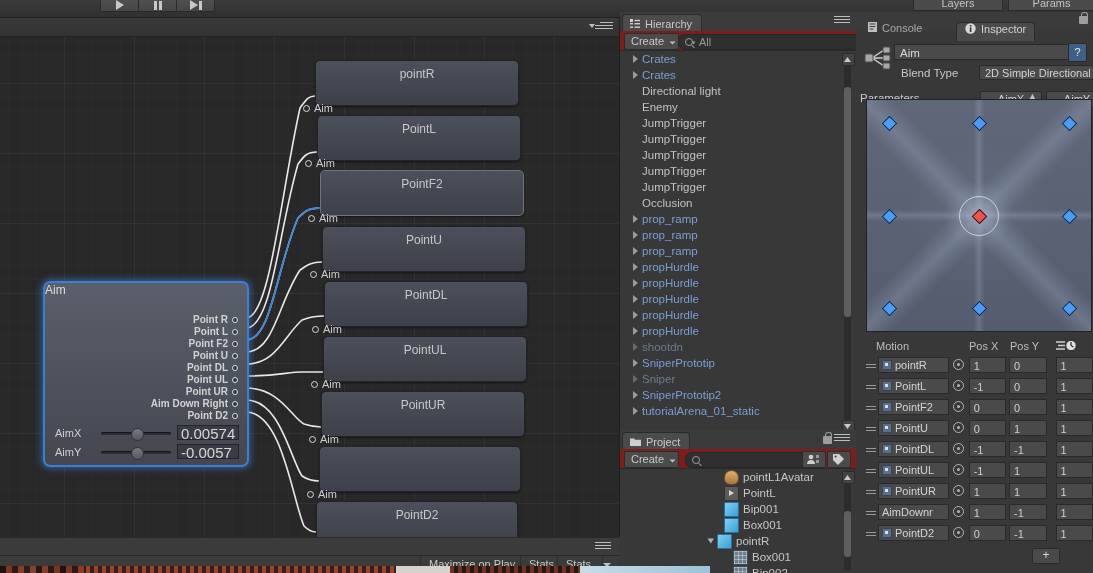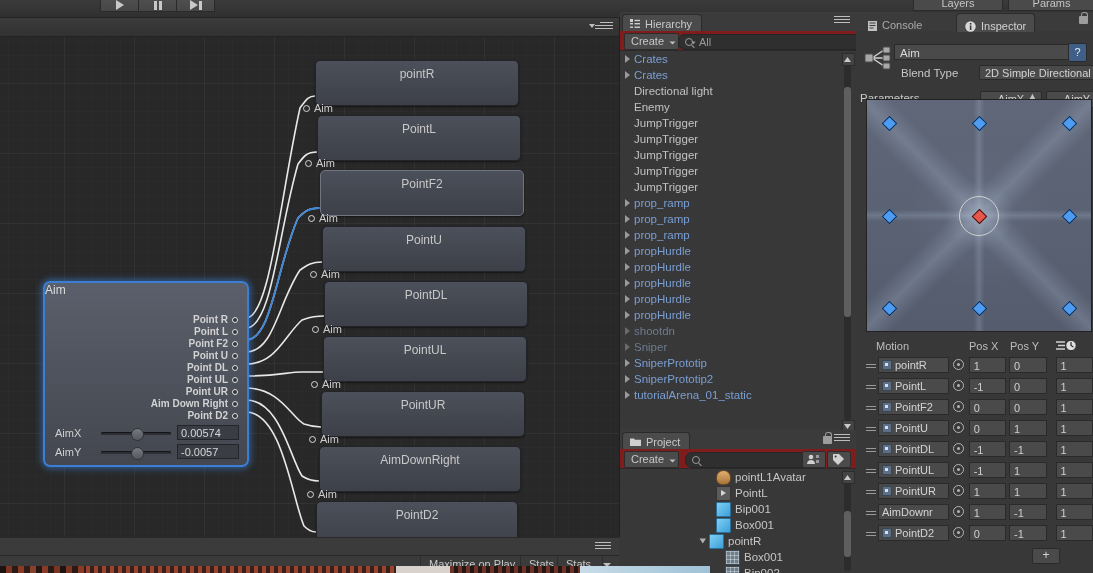--- a/index.html
+++ b/index.html
@@ -67,21 +67,21 @@
           display:flex;justify-content:flex-end;align-items:center;gap:4px;font-weight:bold;}
   .outrow .odot{width:4px;height:4px;border-radius:50%;border:1px solid #e0e0e0;background:#33353a;flex:none}
   .sliderrow{position:absolute;left:10px;right:8px;height:19px;display:flex;align-items:center;}
   .sliderrow .slbl{width:46px;color:#d0d0d0;font-size:11px;}
   .track{flex:1;height:14px;position:relative;margin-right:6px;}
   .track .bar{position:absolute;left:0;right:0;top:6px;height:3px;border-radius:2px;
               background:#2e3036;box-shadow:inset 0 1px 1px rgba(0,0,0,.6);}
   .track .knob{position:absolute;top:2px;width:11px;height:11px;border-radius:50%;
                background:linear-gradient(#76797f,#55585e);border:1px solid #303239;}
   .numfield{width:62px;height:15px;background:#3a3d44;border:1px solid #23252a;color:#d6d6d6;
-            font-size:11px;line-height:15px;padding-left:3px;box-sizing:border-box;}
+            font-size:15px;line-height:15px;padding-left:3px;box-sizing:border-box;}
 
   .wire{position:absolute;left:0;top:0;width:619px;height:519px;pointer-events:none;}
 
   .crumb{position:absolute;right:8px;bottom:0px;height:16px;line-height:16px;padding:0 8px;
          background:#3f3f3f;border:1px solid #2a2a2a;color:#cfcfcf;font-size:11px;}
 
   
   .panel{position:absolute;background:#383838;}
   .ptabbar{position:absolute;left:0;top:0;right:0;height:19px;background:#3b3b3b;border-bottom:1px solid #242424;}
   .ptab{position:absolute;left:2px;top:2px;height:17px;padding:0 9px 0 7px;border-radius:4px 4px 0 0;
@@ -92,21 +92,21 @@
              border:1px solid #2c2c2c;border-radius:2px;color:#c8c8c8;font-size:11px;line-height:15px;}
   .createbtn .ca{position:absolute;right:4px;top:6px;width:0;height:0;border-left:3.5px solid #c0c0c0;
                  border-top:3px solid transparent;border-bottom:3px solid transparent;transform:rotate(90deg);}
   .searchfield{position:absolute;top:3px;height:14px;border-radius:7px;background:#2f2f2f;
                border:1px solid #262626;color:#9a9a9a;font-size:11px;line-height:14px;padding-left:20px;}
   .magn{position:absolute;left:6px;top:3px;width:6px;height:6px;border:1px solid #9a9a9a;border-radius:50%;}
   .magn:after{content:"";position:absolute;right:-3px;bottom:-2px;width:4px;height:1px;background:#9a9a9a;transform:rotate(45deg);}
   .magtri{position:absolute;left:13px;top:6px;width:0;height:0;border-left:3px solid #9a9a9a;
           border-top:2.5px solid transparent;border-bottom:2.5px solid transparent;transform:rotate(90deg);}
 
-  .treelist{position:absolute;left:0;right:0;overflow:hidden;background:#383838;}
+  .treelist{position:absolute;left:8px;right:0;overflow:hidden;background:#383838;}
   .trow{height:16px;line-height:16px;display:flex;align-items:center;font-size:11.5px;color:#c2c2c2;
         white-space:nowrap;}
   .trow .arrow{width:14px;flex:none;display:flex;justify-content:center;}
   .trow .arrow i{width:0;height:0;border-left:5px solid #9a9a9a;border-top:4px solid transparent;border-bottom:4px solid transparent;}
   .trow.blue{color:#7a9fd4;}
   .trow.dimblue{color:#6e7a90;}
   .trow.dimblue .arrow i{border-left-color:#6a6a6a;}
 
   .vscroll{position:absolute;width:7px;border-radius:3px;background:#2c2c2c;}
   .vthumb{position:absolute;left:0;width:7px;border-radius:3px;background:#5f5f5f;}
@@ -121,21 +121,21 @@
                              linear-gradient(to bottom,rgba(255,255,255,.35) 1px,transparent 1px);
             background-size:4px 4px;}
   .ico.anim{background:#5b5b5b;border:1px solid #343434;position:relative;}
   .ico.anim:after{content:"";position:absolute;left:4px;top:3px;border-left:5px solid #d6d6d6;
                   border-top:3.5px solid transparent;border-bottom:3.5px solid transparent;}
   .ico.avatar{background:linear-gradient(#e0b070,#a9763a);border:1px solid #6b4a22;border-radius:50% 50% 40% 40%;}
 
   
   .insp{position:absolute;left:856px;top:12px;width:237px;height:561px;background:#383838;}
   .inspheader{position:absolute;left:0;top:0;width:237px;height:19px;background:#3b3b3b;}
-  .itab{position:absolute;top:1px;height:18px;border-radius:4px 4px 0 0;display:flex;align-items:flex-end;
+  .itab{position:absolute;top:10px;height:18px;border-radius:4px 4px 0 0;display:flex;align-items:flex-start;
         gap:5px;padding:0 8px;font-size:11px;}
   .itab.active{background:#4b4b4b;border:1px solid #2b2b2b;border-bottom:none;color:#d2d2d2;}
   .itab.inactive{color:#a8a8a8;}
   .lock{position:absolute;right:5px;top:4px;width:9px;height:8px;background:#9d9d9d;border-radius:1px;}
   .lock:before{content:"";position:absolute;left:2px;top:-4px;width:5px;height:5px;border:1.5px solid #9d9d9d;
                border-bottom:none;border-radius:3px 3px 0 0;}
 
   .namefield{position:absolute;left:38px;top:32px;width:189px;height:16px;background:#4a4a4a;
              border:1px solid #2a2a2a;color:#d8d8d8;font-size:11.5px;line-height:16px;padding-left:5px;box-sizing:border-box;}
   .blendtypelbl{position:absolute;left:45px;top:55px;font-size:11.5px;color:#c7c7c7;}
@@ -283,21 +283,20 @@
         </div>
     </div>
     <div class="node" style="left:321px;top:373px;width:202px;height:44px">
       <div class="title">PointUR</div>
       <div class="port">
           <span class="dot"></span>
           <span class="plbl">Aim</span>
         </div>
     </div>
     <div class="node" style="left:319px;top:428px;width:200px;height:44px">
-      <div class="title">AimDownRight</div>
       <div class="port">
           <span class="dot"></span>
           <span class="plbl">Aim</span>
         </div>
     </div>
     <div class="node" style="left:316px;top:483px;width:200px;height:44px">
       <div class="title">PointD2</div>
 
     </div>
 
@@ -433,20 +432,24 @@
           <span>JumpTrigger</span>
         </div>
       <div class="trow">
           <span class="arrow"></span>
           <span>JumpTrigger</span>
         </div>
       <div class="trow">
           <span class="arrow"></span>
           <span>JumpTrigger</span>
         </div>
+      <div class="trow">
+          <span class="arrow"></span>
+          <span>Occlusion</span>
+        </div>
       <div class="trow blue">
           <span class="arrow">
             <i></i>
           </span>
           <span>prop_ramp</span>
         </div>
       <div class="trow blue">
           <span class="arrow">
             <i></i>
           </span>
@@ -487,31 +490,31 @@
             <i></i>
           </span>
           <span>propHurdle</span>
         </div>
       <div class="trow dimblue">
           <span class="arrow">
             <i></i>
           </span>
           <span>shootdn</span>
         </div>
+      <div class="trow blue">
+          <span class="arrow">
+            <i></i>
+          </span>
+          <span>SniperPrototip</span>
+        </div>
       <div class="trow dimblue">
           <span class="arrow">
             <i></i>
           </span>
           <span>Sniper</span>
-        </div>
-      <div class="trow blue">
-          <span class="arrow">
-            <i></i>
-          </span>
-          <span>SniperPrototip</span>
         </div>
       <div class="trow blue">
           <span class="arrow">
             <i></i>
           </span>
           <span>SniperPrototip2</span>
         </div>
       <div class="trow blue">
           <span class="arrow">
             <i></i>

